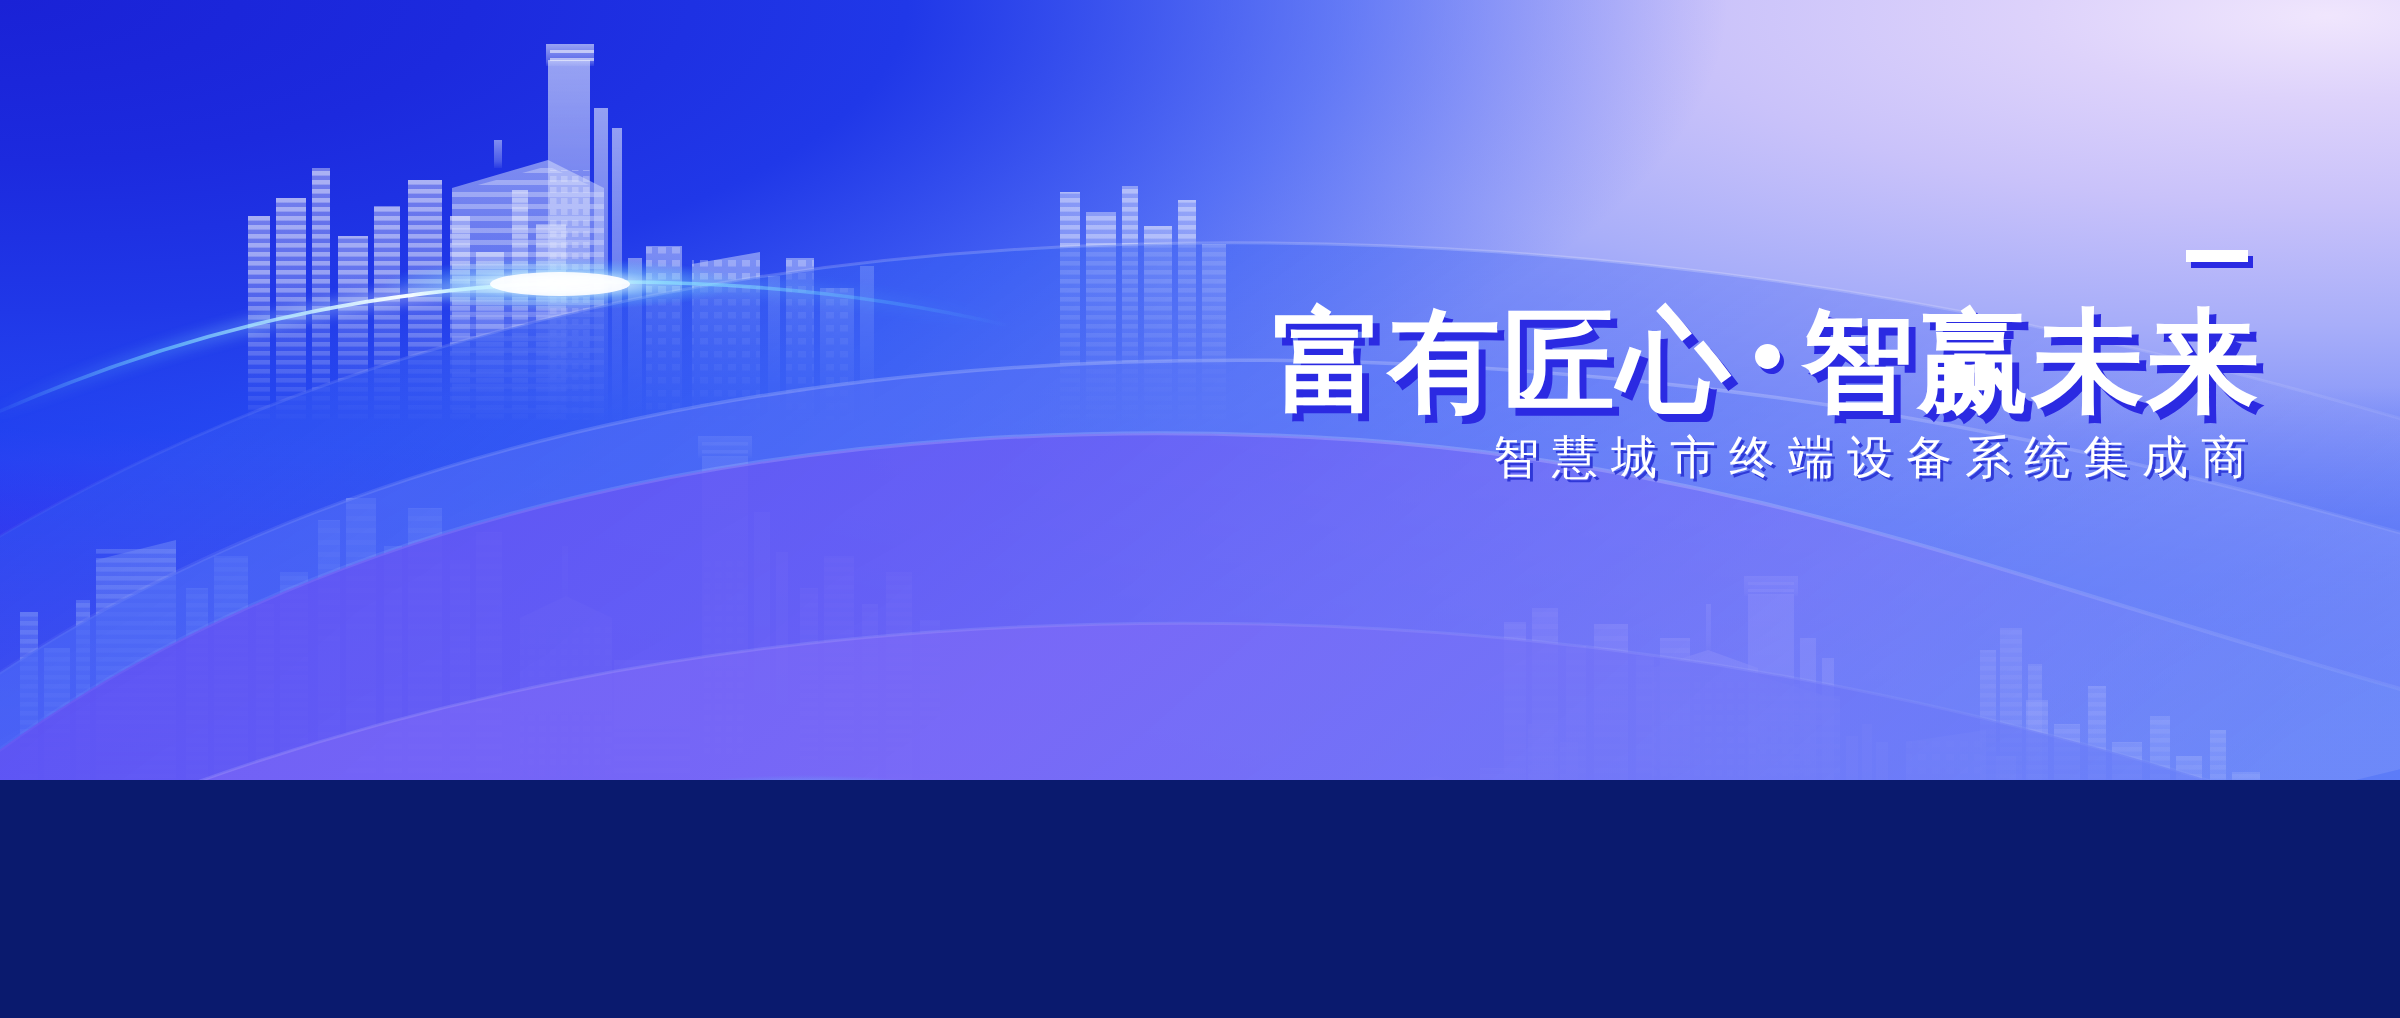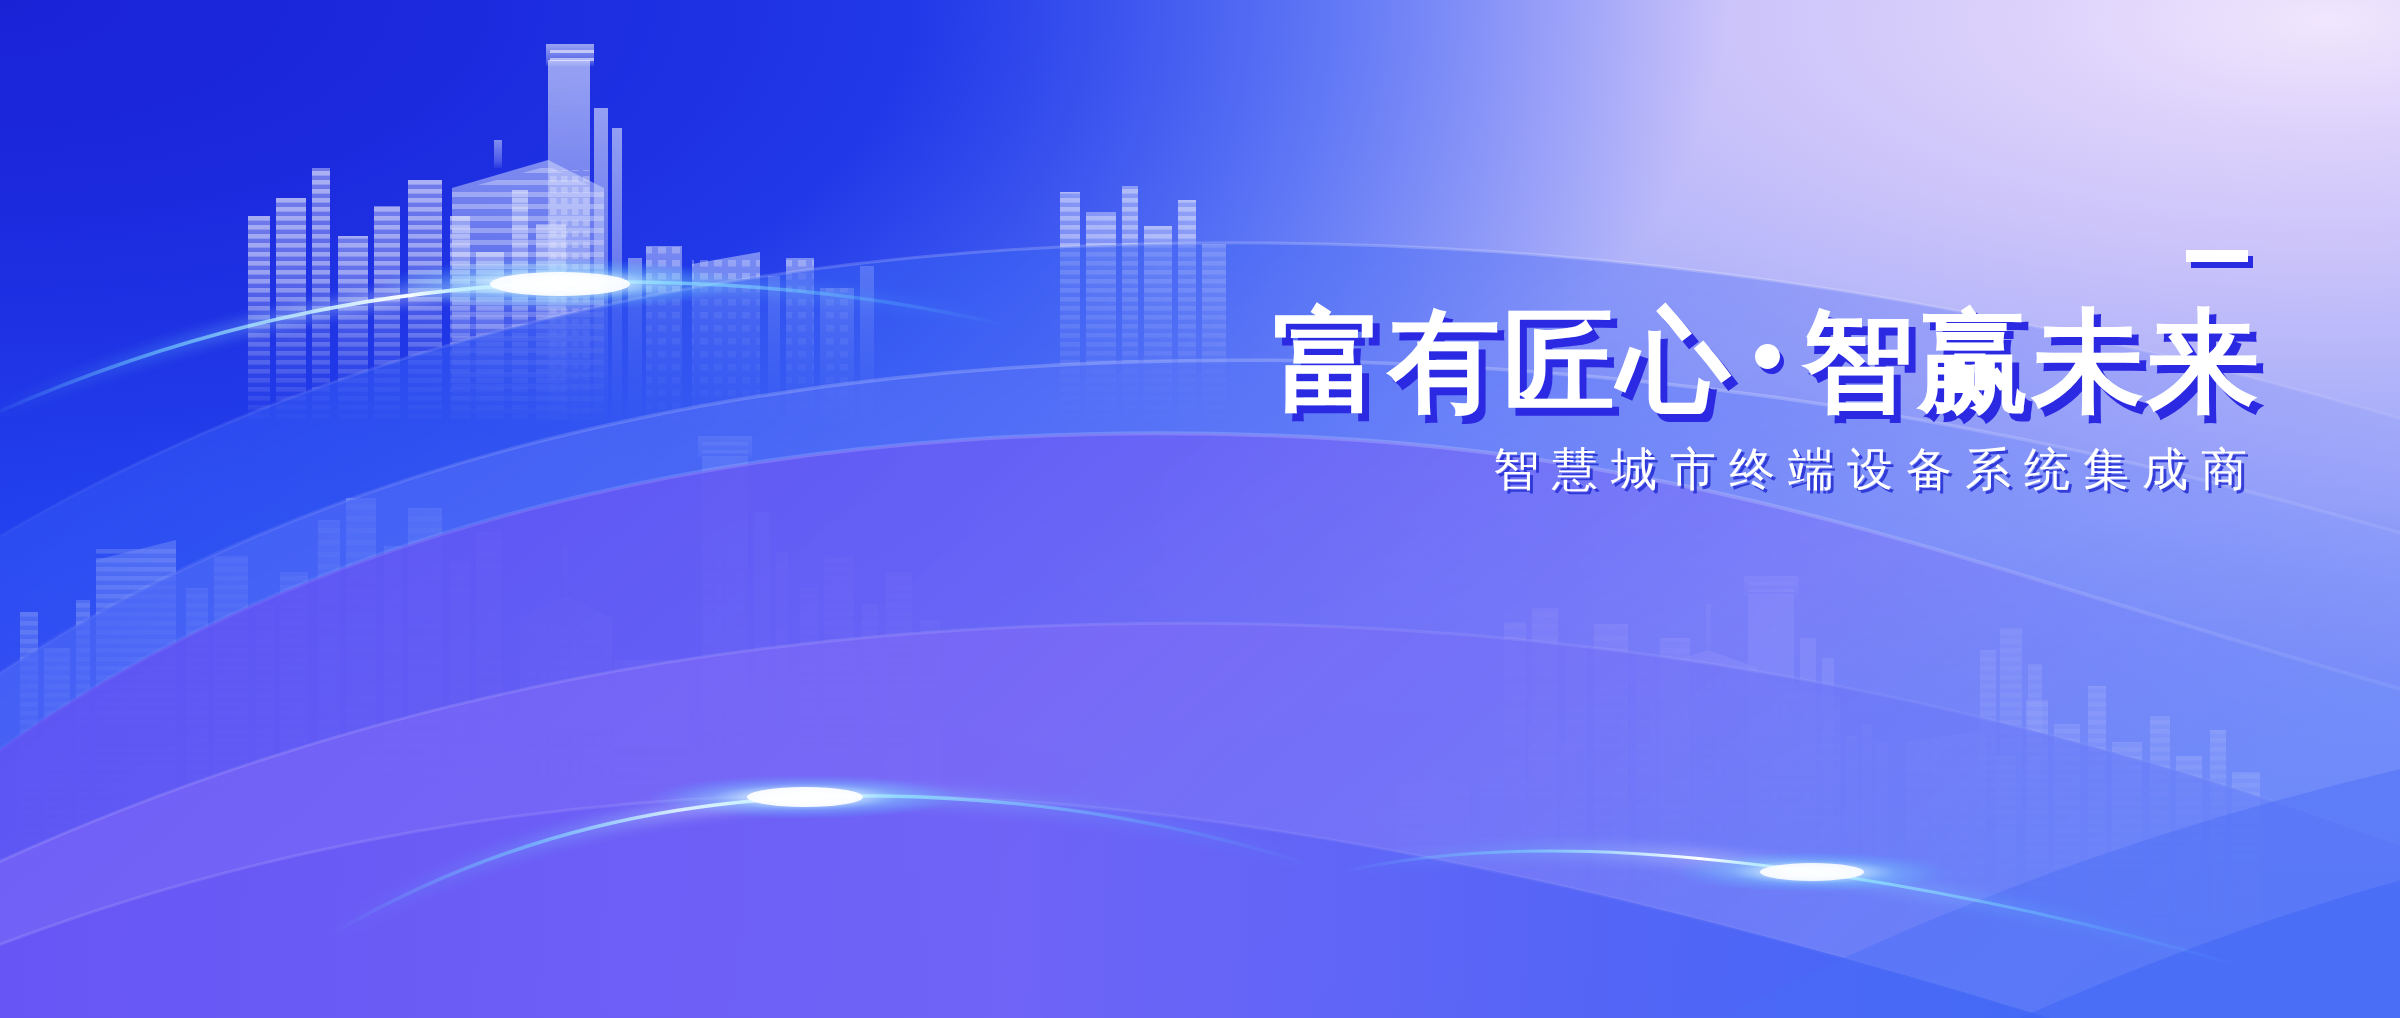--- a/index.html
+++ b/index.html
@@ -1,17 +1,17 @@
 <!DOCTYPE html>
 <html><head>
 <meta charset="utf-8">
 <style>
   html,body{margin:0;padding:0;background:#0a1a6e;}
   #banner{
-    position:relative;width:2400px;height:1018px;overflow:hidden;
+    position:relative;width:2400px;height:780px;overflow:hidden;
     font-family:"Liberation Sans","DejaVu Sans",sans-serif;
   }
   .layer{position:absolute;inset:0;}
   .bgbase{
     background:
       radial-gradient(135% 120% at 97% 2%, #f0e6fd 0%, #ddd2fb 9%, #c9c2fa 20%, #a8aef9 33%, #7b8ef8 47%, #4d6bf6 62%, #2a4ef4 76%, #1c35ef 88%, #1622e0 100%);
   }
   .bgcorner{
     background:
       radial-gradient(90% 95% at 0% 0%, #1a22d6 0%, #1c2ade 22%, #2038e8 42%, rgba(36,74,243,0.55) 62%, rgba(45,92,245,0) 80%);
@@ -34,21 +34,21 @@
     letter-spacing:3px;white-space:nowrap;
     text-shadow:7px 8px 0 #2b2ae2;
     font-family:"Liberation Sans","DejaVu Sans",sans-serif;
   }
   .title .dot{
     display:inline-block;width:25px;height:25px;border-radius:50%;
     background:#fff;vertical-align:middle;margin:0 22px 28px 22px;
     box-shadow:4px 5px 0 #2b2ae2;text-shadow:none;
   }
   .subtitle{
-    margin-top:28px;color:#ffffff;font-size:46px;line-height:1;
+    margin-top:16px;color:#ffffff;font-size:46px;line-height:1;
     letter-spacing:13px;white-space:nowrap;font-weight:400;
     text-shadow:3px 3px 0 rgba(36,46,210,0.85);
     padding-right:2px;
   }
   .company{
     margin-top:62px;color:#ffffff;font-size:20px;line-height:1.55;
     letter-spacing:3.2px;font-weight:400;opacity:.97;
   }
 </style>
 </head>

